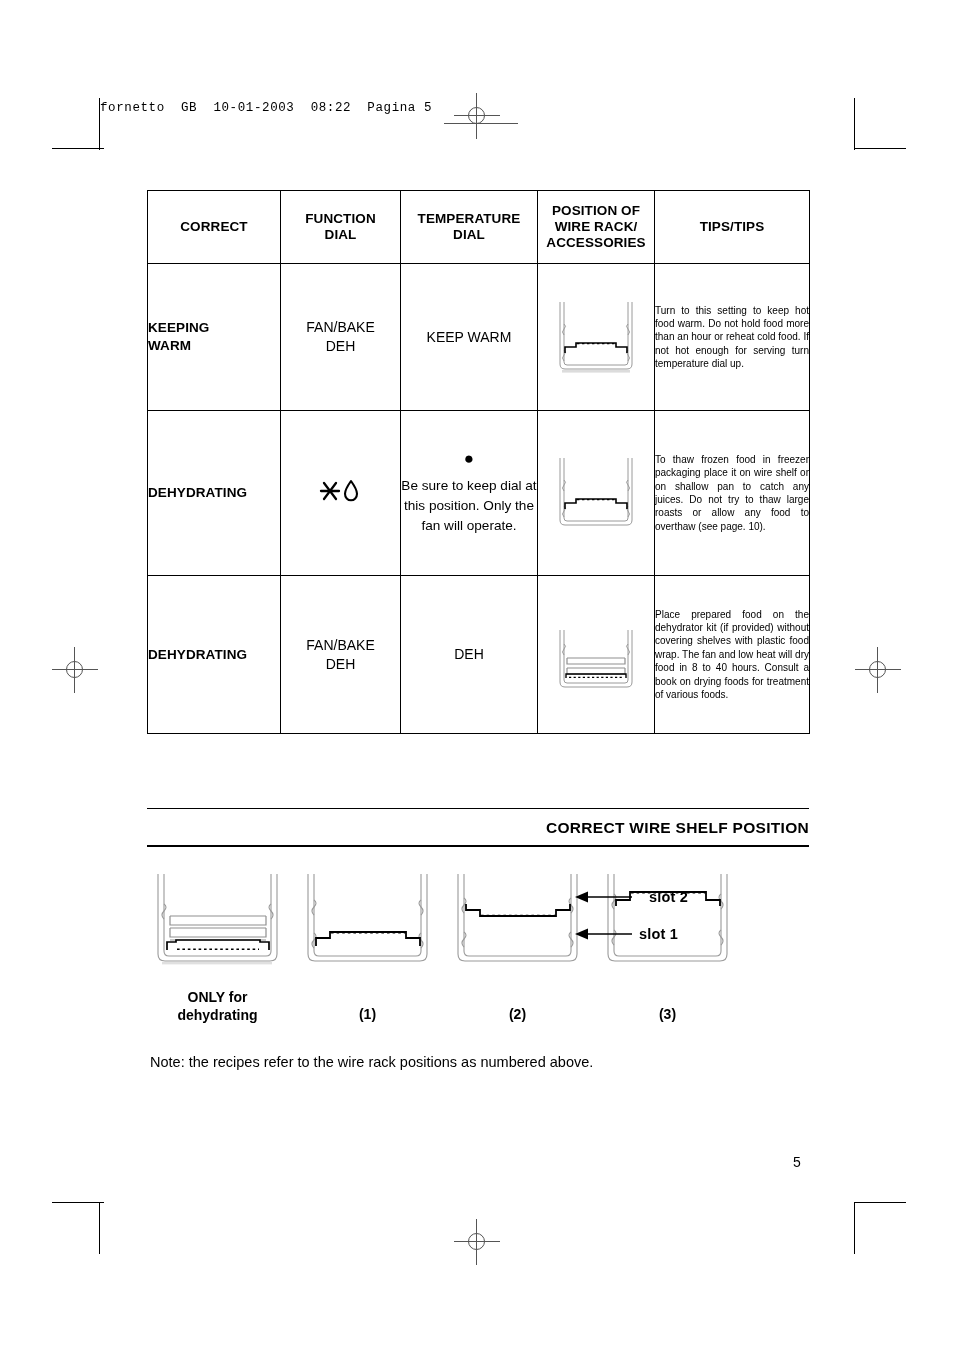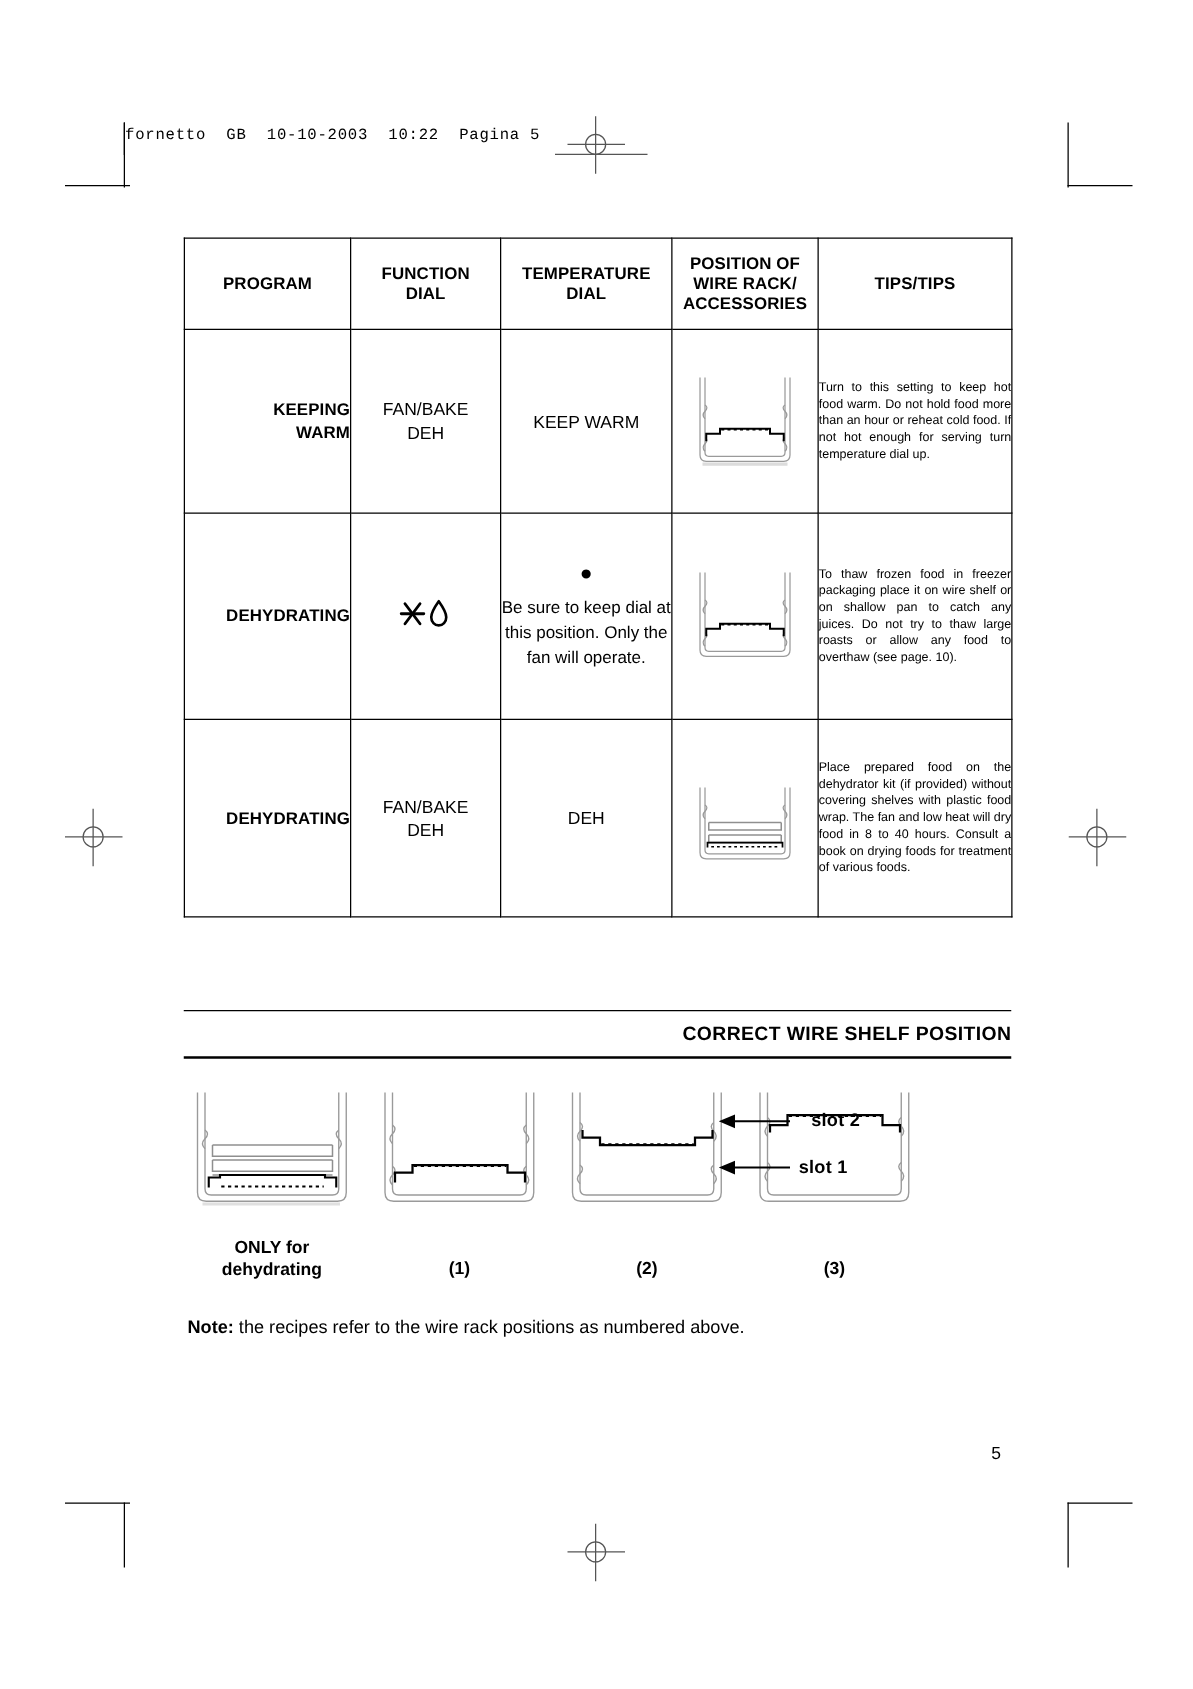--- a/index.html
+++ b/index.html
@@ -99,21 +99,21 @@
   .prog-table thead th {
     height: 72px;
     text-align: center;
     font-size: 13.5px;
     font-weight: bold;
     line-height: 1.18;
     letter-spacing: 0.1px;
   }
 
   .cell-program {
-    text-align: right;
+    text-align: left;
     font-weight: bold;
     font-size: 13.5px;
     line-height: 1.3;
     letter-spacing: 0.1px;
   }
   .cell-plain {
     text-align: center;
     font-size: 14px;
     line-height: 1.35;
     font-weight: normal;
@@ -231,21 +231,21 @@
   .caption.c3 { left: 450px; width: 135px; top: 17px; }
 
   
   .note-line {
     position: absolute;
     left: 150px;
     top: 1053px;
     font-size: 14.5px;
     line-height: 1.3;
   }
-  .note-line b { font-weight: bold; }
+  .note-line b { font-weight: normal; }
 
   
   .page-num {
     position: absolute;
     left: 793px;
     top: 1154px;
     font-size: 14px;
   }
 </style>
 </head>
@@ -278,35 +278,35 @@
     <span class="hline"></span>
     <span class="circ"></span>
 </div>
 <div class="reg-mark" style="left:460px; top:99px;">
   <span class="vline"></span>
     <span class="hline"></span>
     <span class="circ"></span>
 </div>
 
 <div class="slug-rule"></div>
-<div class="slug">fornetto  GB  10-10-2003  10:22  Pagina 5</div>
+<div class="slug">fornetto  GB  10-01-2003  08:22  Pagina 5</div>
 <div class="slug-underline"></div>
 
 <table class="prog-table">
   <colgroup>
     <col class="col-program">
       <col class="col-function">
       <col class="col-temp">
     <col class="col-position">
       <col class="col-notes">
   </colgroup>
   <thead>
     <tr>
       <th>
-        <span>PROGRAM</span>
+        <span>CORRECT</span>
       </th>
       <th>FUNCTION<br>DIAL</th>
       <th>TEMPERATURE<br>DIAL</th>
       <th>POSITION OF<br>WIRE RACK/<br>ACCESSORIES</th>
       <th>
         <span>TIPS/TIPS</span>
       </th>
     </tr>
   </thead>
   <tbody>

